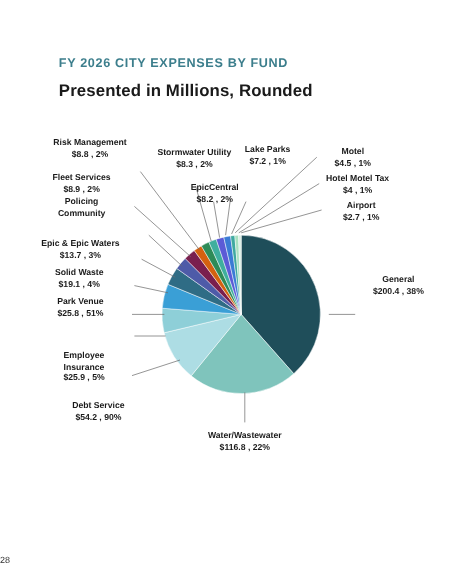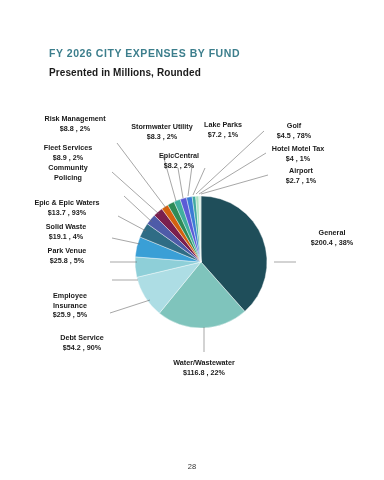--- a/index.html
+++ b/index.html
@@ -25,21 +25,21 @@
     font-size: 10.5px;
     font-weight: bold;
     letter-spacing: 0.55px;
     color: #3C7E8C;
     white-space: nowrap;
   }
   .subtitle {
     position: absolute;
     left: 49px;
     top: 67px;
-    font-size: 10px;
+    font-size: 14px;
     font-weight: bold;
     letter-spacing: 0.1px;
     color: #1a1a1a;
     white-space: nowrap;
   }
   .chart-area {
     position: absolute;
     left: 0;
     top: 0;
     width: 384px;
@@ -62,21 +62,21 @@
     white-space: nowrap;
   }
   .lbl .nm { display: block; }
   .lbl .vl { display: block; }
   .lbl.c { text-align: center; }
   .pagenum {
     position: absolute;
     left: 0;
     right: 0;
     top: 462px;
-    text-align: center;
+    text-align: left;
     font-size: 7.5px;
     color: #333333;
   }
 </style>
 </head>
 <body>
 
 <div class="page">
 
   <div class="title">FY 2026 CITY EXPENSES BY FUND</div>
@@ -131,37 +131,37 @@
       <span class="nm">Risk Management</span>
       <span class="vl">$8.8 , 2%</span>
     </div>
 
     <div class="lbl c" style="left:18px; top:143px; width:100px;">
       <span class="nm">Fleet Services</span>
       <span class="vl">$8.9 , 2%</span>
     </div>
 
     <div class="lbl c" style="left:18px; top:163px; width:100px;">
+      <span class="nm">Policing</span>
       <span class="nm">Community</span>
-      <span class="nm">Policing</span>
     </div>
 
     <div class="lbl c" style="left:12px; top:198px; width:110px;">
       <span class="nm">Epic &amp; Epic Waters</span>
-      <span class="vl">$13.7 , 93%</span>
+      <span class="vl">$13.7 , 3%</span>
     </div>
 
     <div class="lbl c" style="left:20px; top:222px; width:92px;">
       <span class="nm">Solid Waste</span>
       <span class="vl">$19.1 , 4%</span>
     </div>
 
     <div class="lbl c" style="left:22px; top:246px; width:90px;">
       <span class="nm">Park Venue</span>
-      <span class="vl">$25.8 , 5%</span>
+      <span class="vl">$25.8 , 51%</span>
     </div>
 
     <div class="lbl c" style="left:28px; top:291px; width:84px;text-align:center;">
       <span class="nm">Employee</span>
       <span class="nm">Insurance</span>
       <span class="vl">$25.9 , 5%</span>
     </div>
 
     <div class="lbl c" style="left:40px; top:333px; width:84px;">
       <span class="nm">Debt Service</span>
@@ -177,22 +177,22 @@
       <span class="nm">EpicCentral</span>
       <span class="vl">$8.2 , 2%</span>
     </div>
 
     <div class="lbl c" style="left:186px; top:120px; width:74px;">
       <span class="nm">Lake Parks</span>
       <span class="vl">$7.2 , 1%</span>
     </div>
 
     <div class="lbl c" style="left:262px; top:121px; width:64px;">
-      <span class="nm">Golf</span>
-      <span class="vl">$4.5 , 78%</span>
+      <span class="nm">Motel</span>
+      <span class="vl">$4.5 , 1%</span>
     </div>
 
     <div class="lbl c" style="left:258px; top:144px; width:80px;">
       <span class="nm">Hotel Motel Tax</span>
       <span class="vl">$4 , 1%</span>
     </div>
 
     <div class="lbl c" style="left:266px; top:166px; width:70px;">
       <span class="nm">Airport</span>
       <span class="vl">$2.7 , 1%</span>

